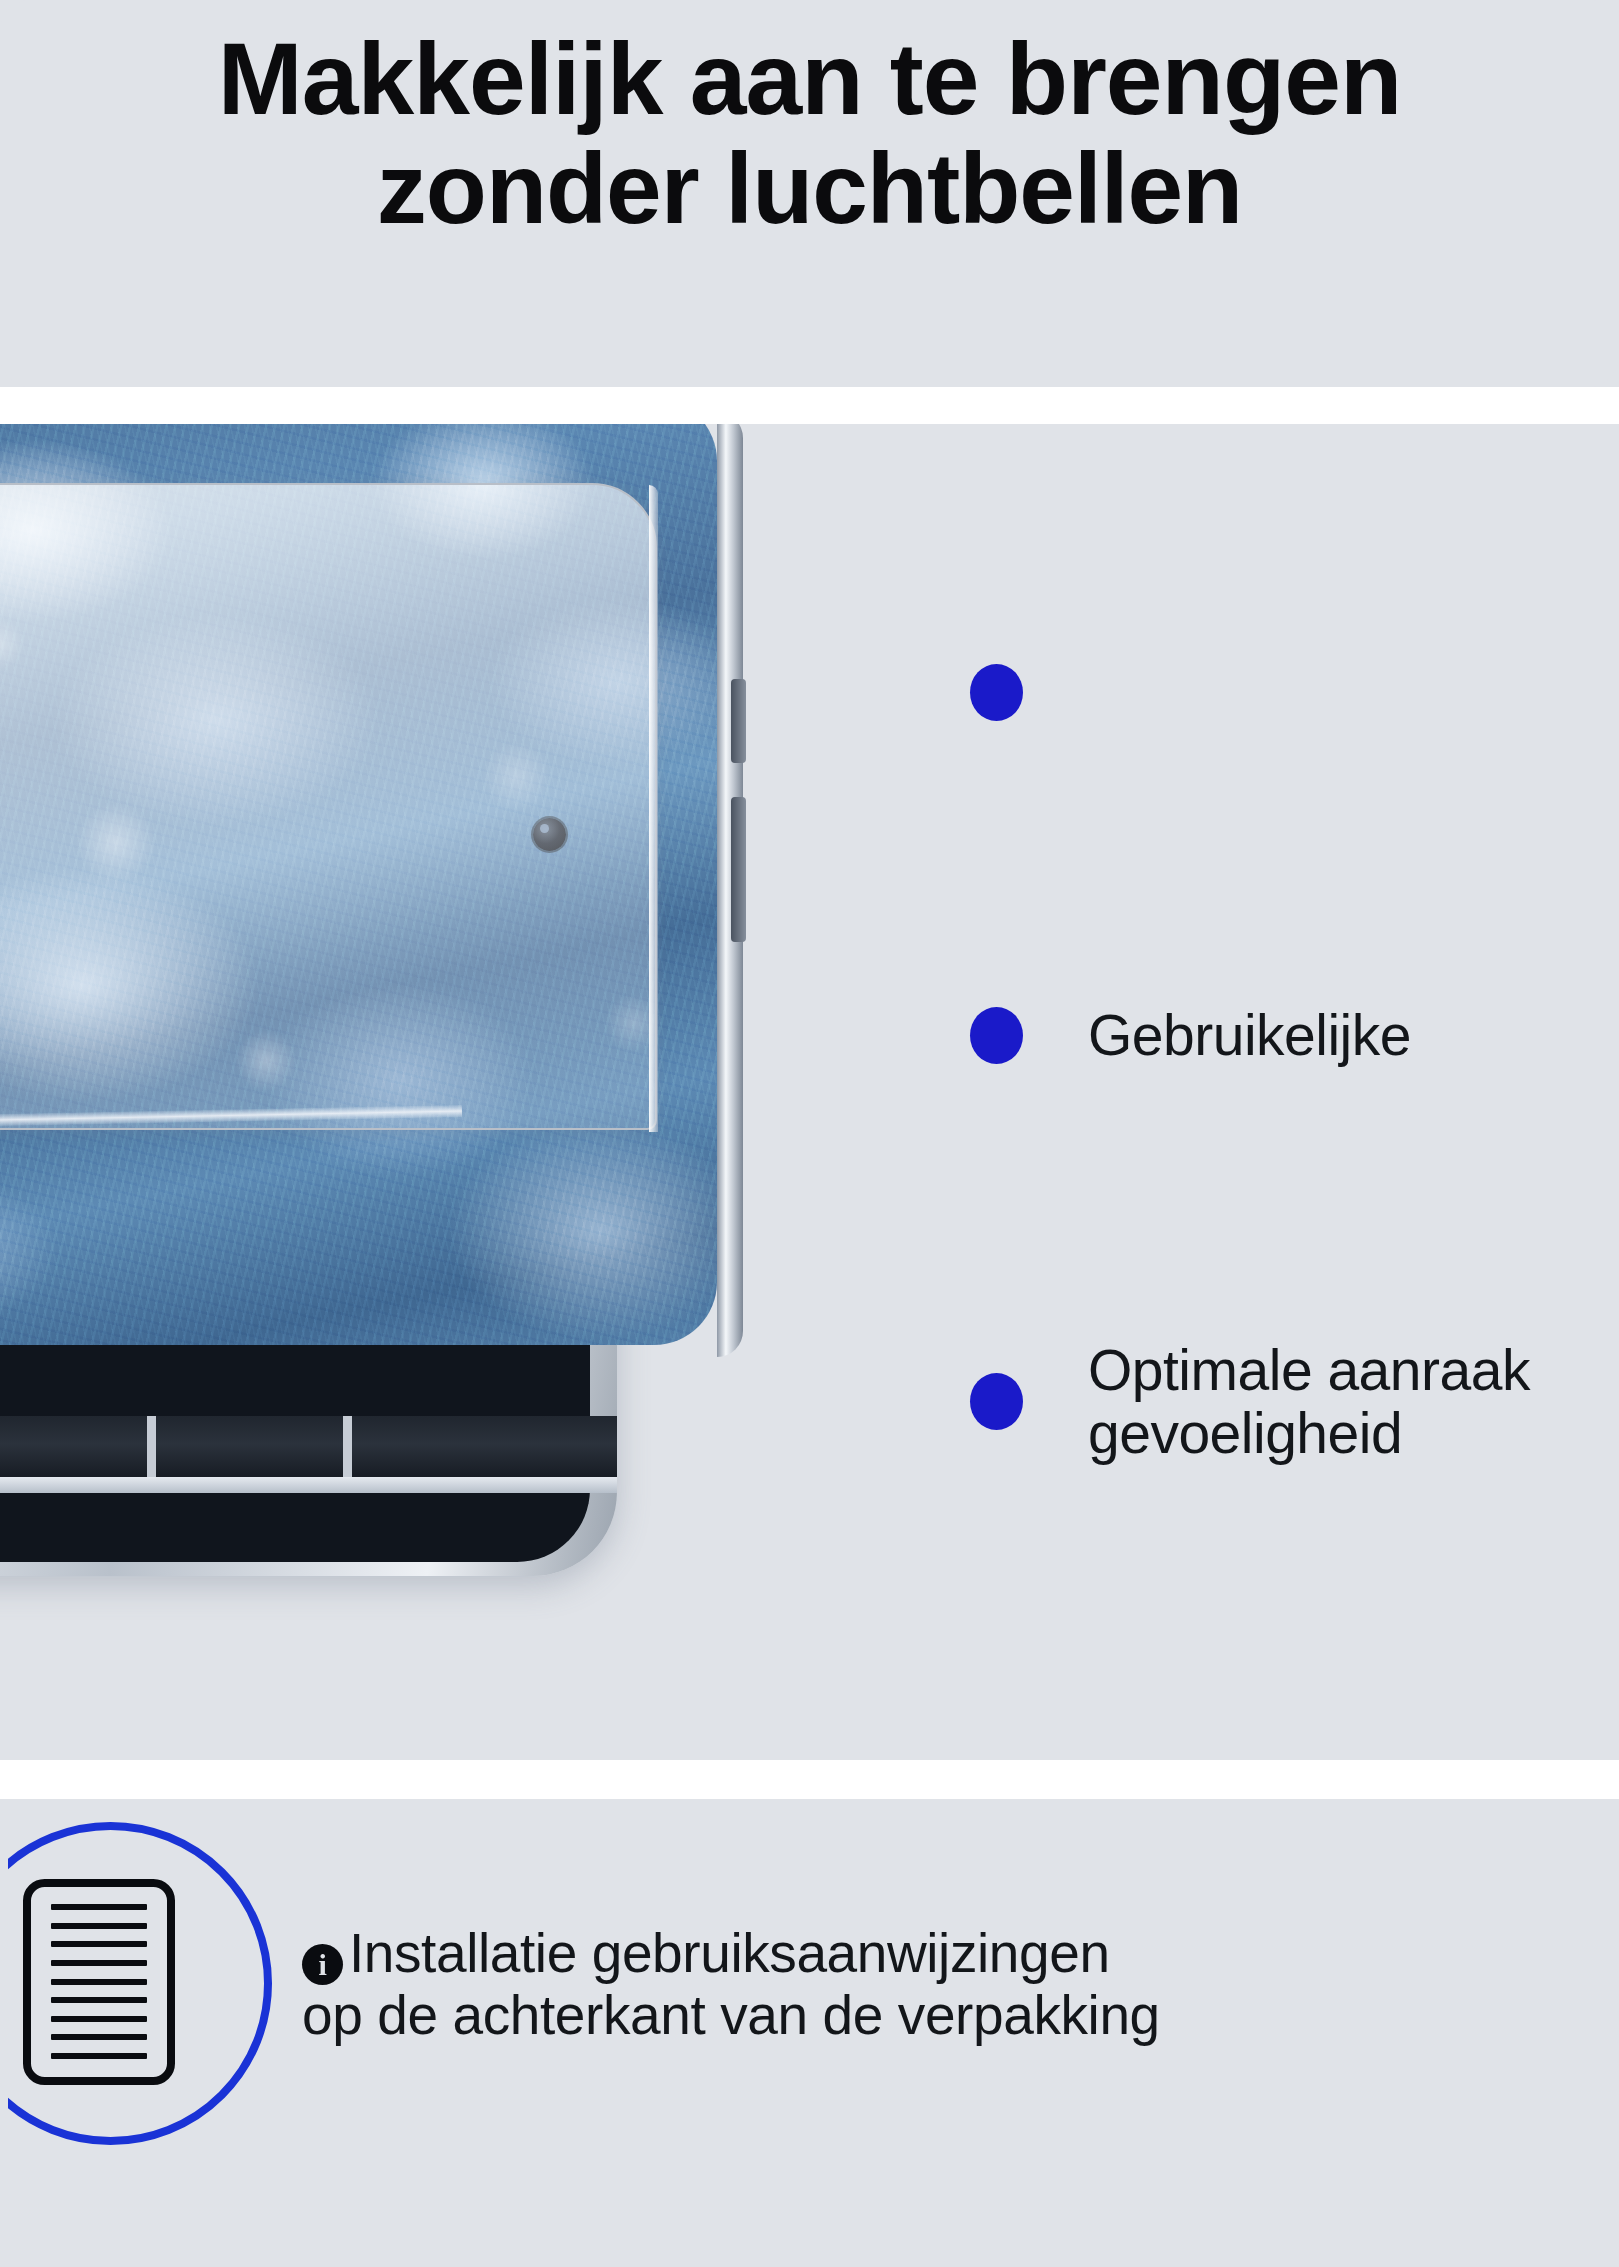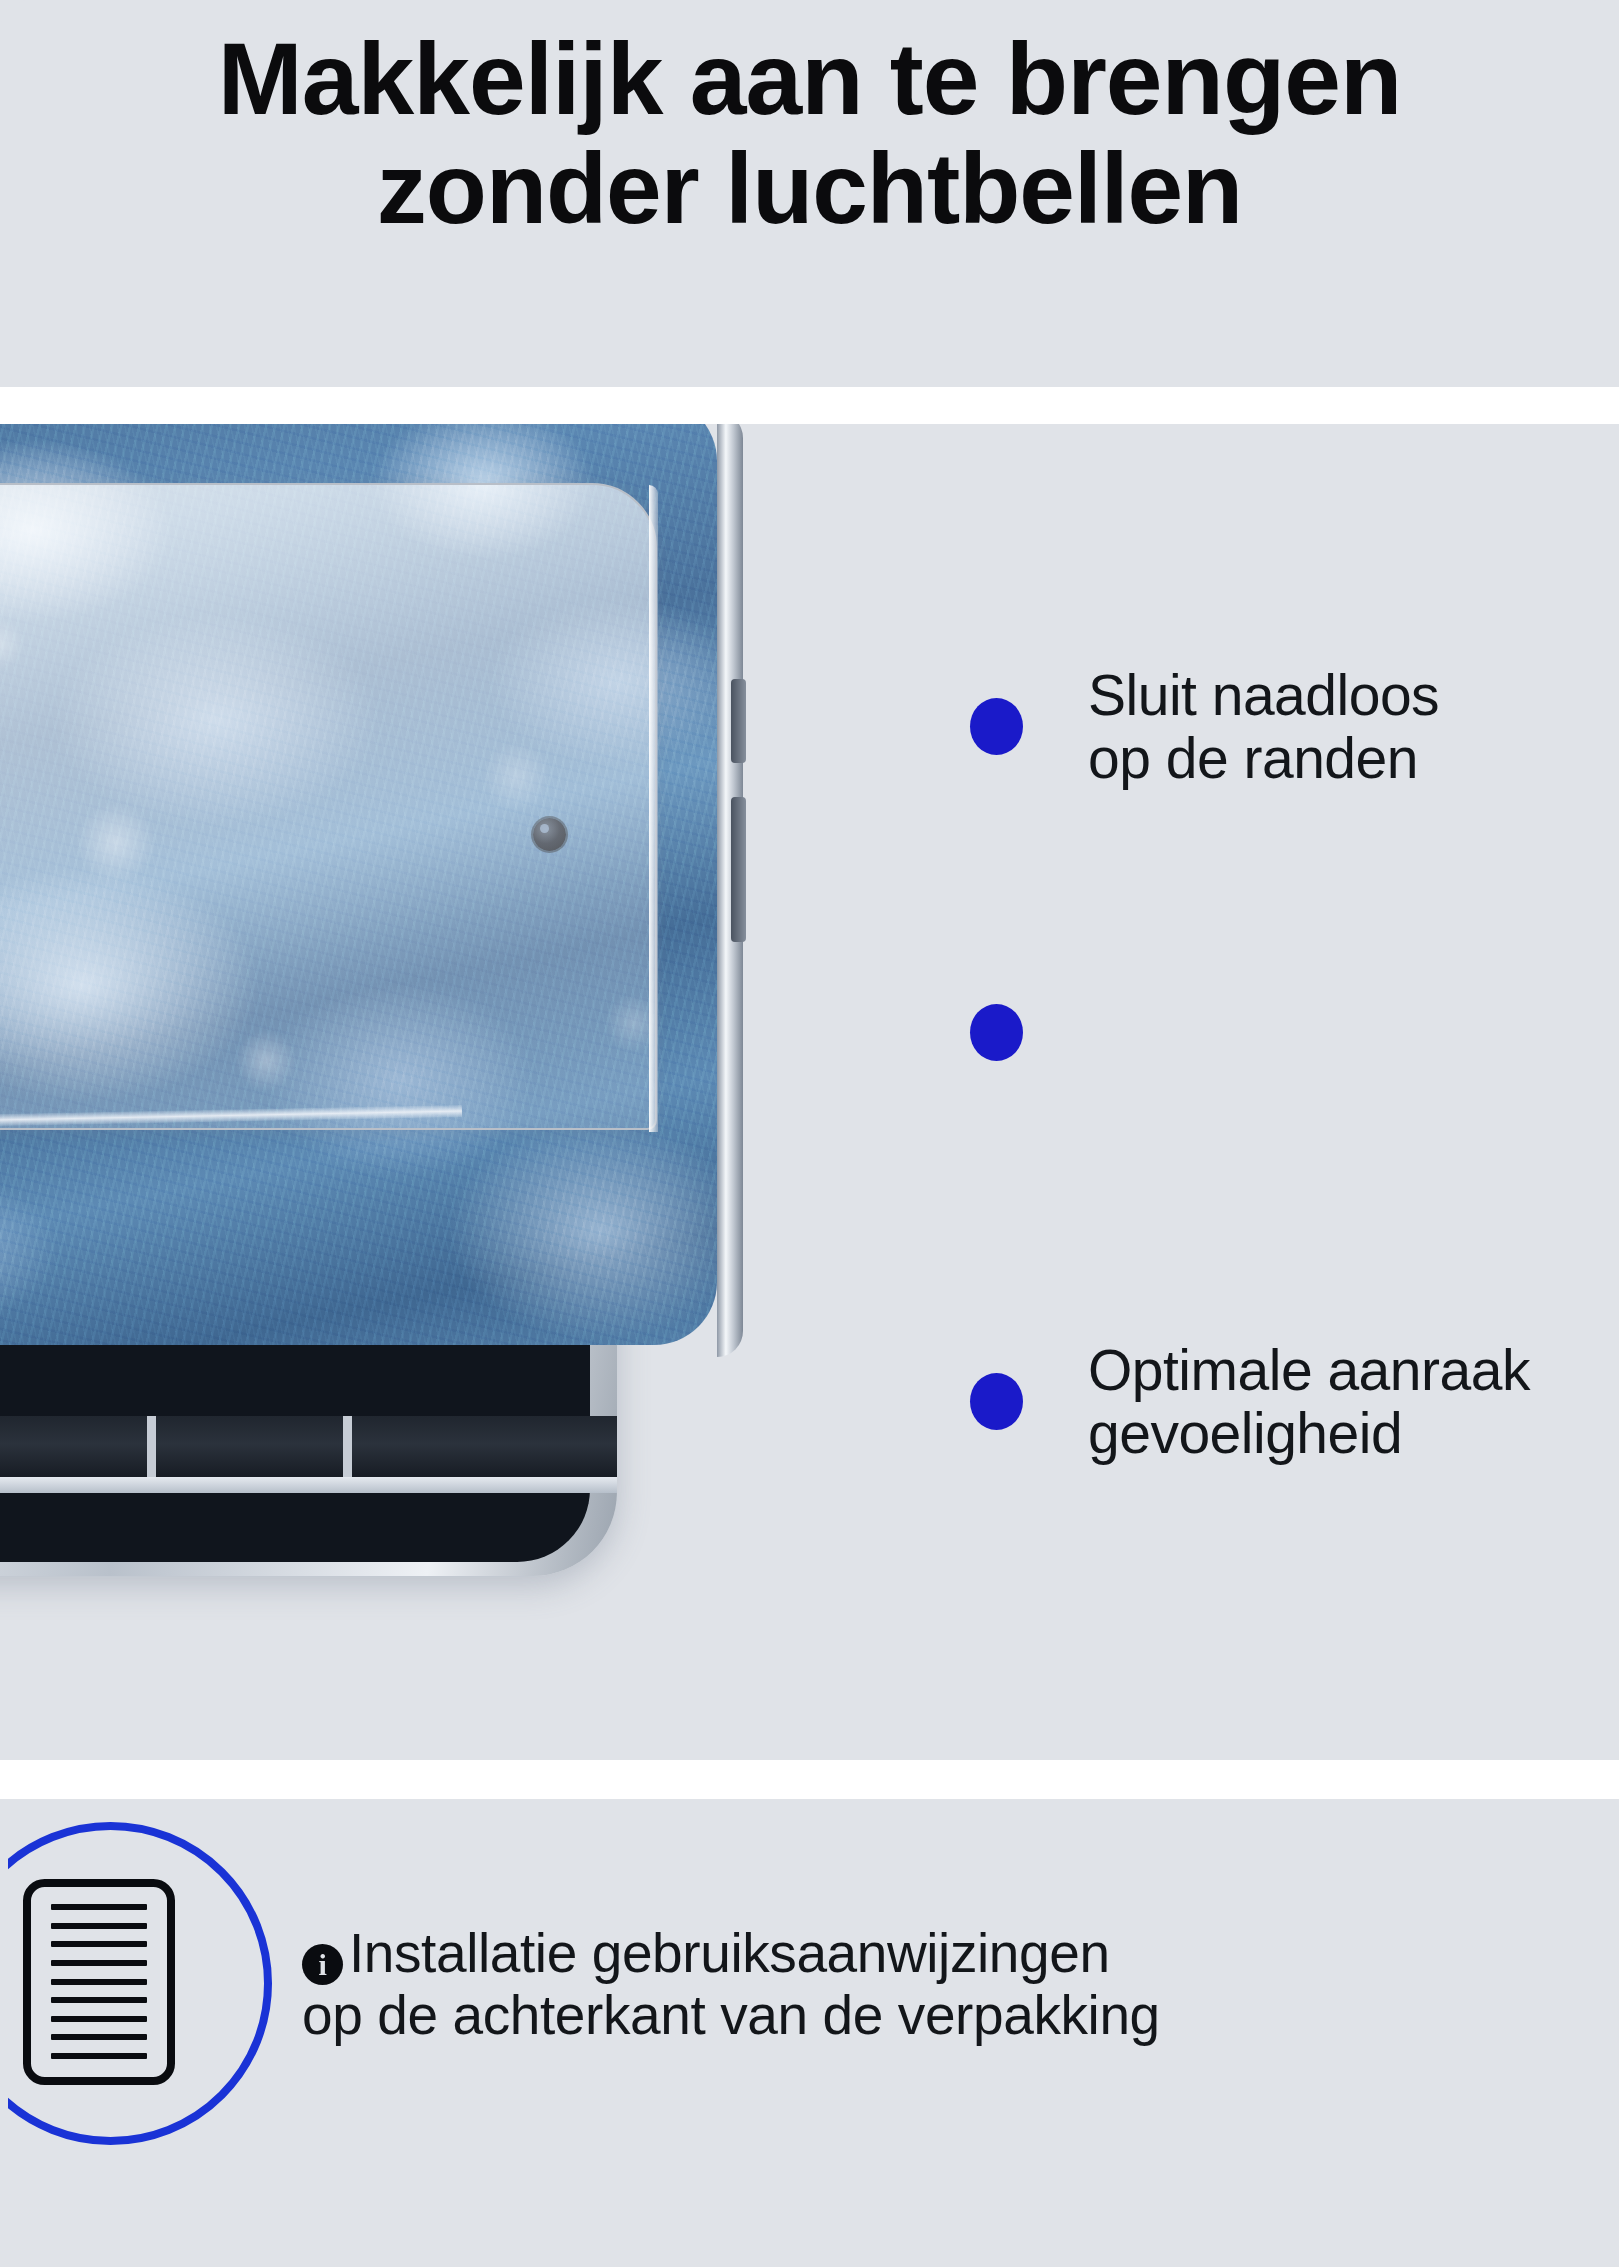--- a/index.html
+++ b/index.html
@@ -359,29 +359,26 @@
       <div class="bottom-chin"></div>
       <div class="glass">
         <div class="glass-edge-hl"></div>
       </div>
     </div>
 
     <div id="features">
 
       <div class="feature f1">
         <span class="bullet"></span>
-        <span class="feature-text">
-          <span class="ln">Sluit naadloos</span>
-          <span class="ln">op de randen</span>
-        </span>
       </div>
 
       <div class="feature f2">
         <span class="bullet"></span>
         <span class="feature-text">
+          <span class="ln">Gebruikelijke</span>
         </span>
       </div>
 
       <div class="feature f3">
         <span class="bullet"></span>
         <span class="feature-text">
           <span class="ln">Optimale aanraak</span>
           <span class="ln">gevoeligheid</span>
         </span>
       </div>

